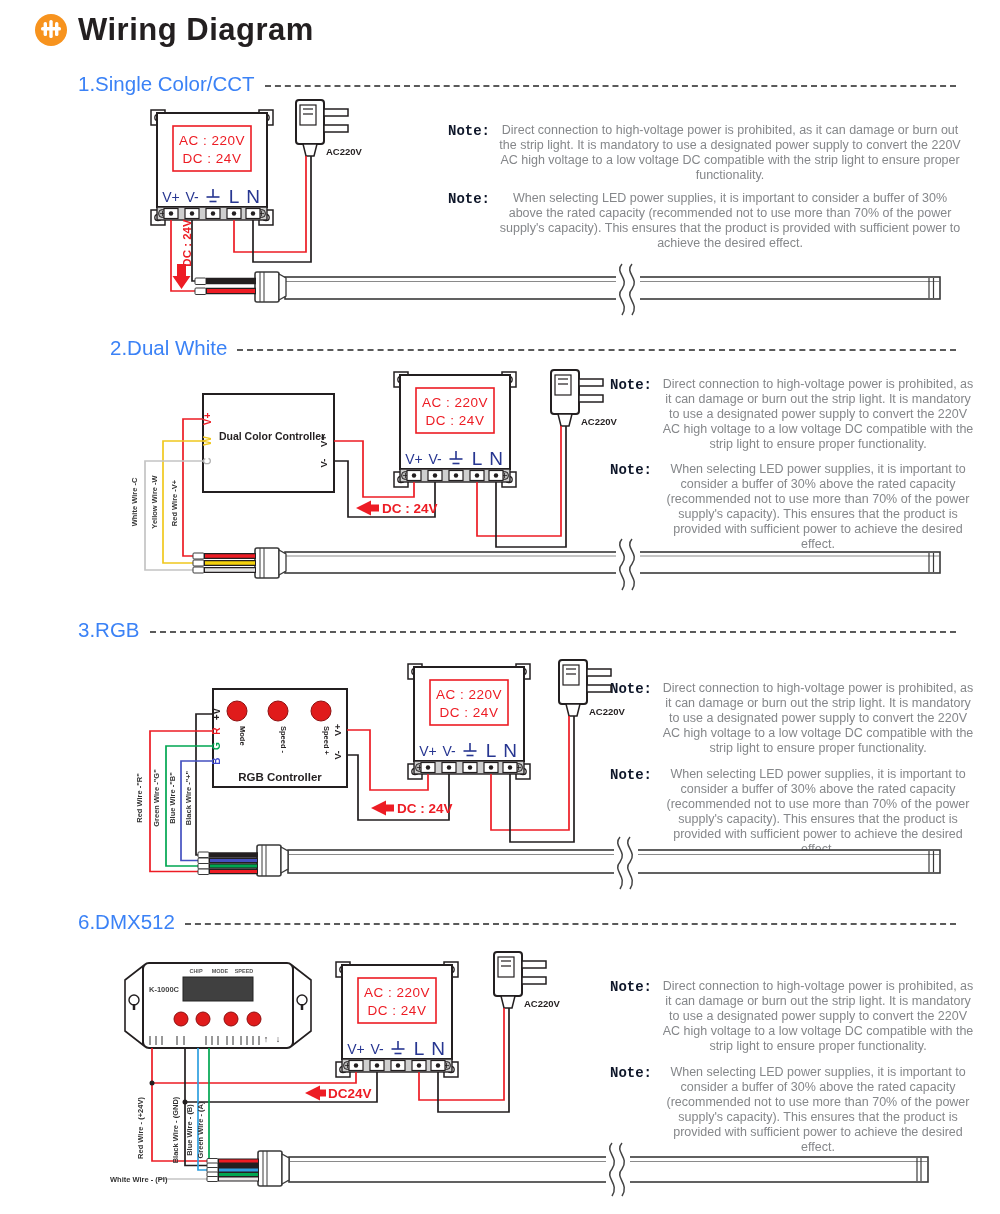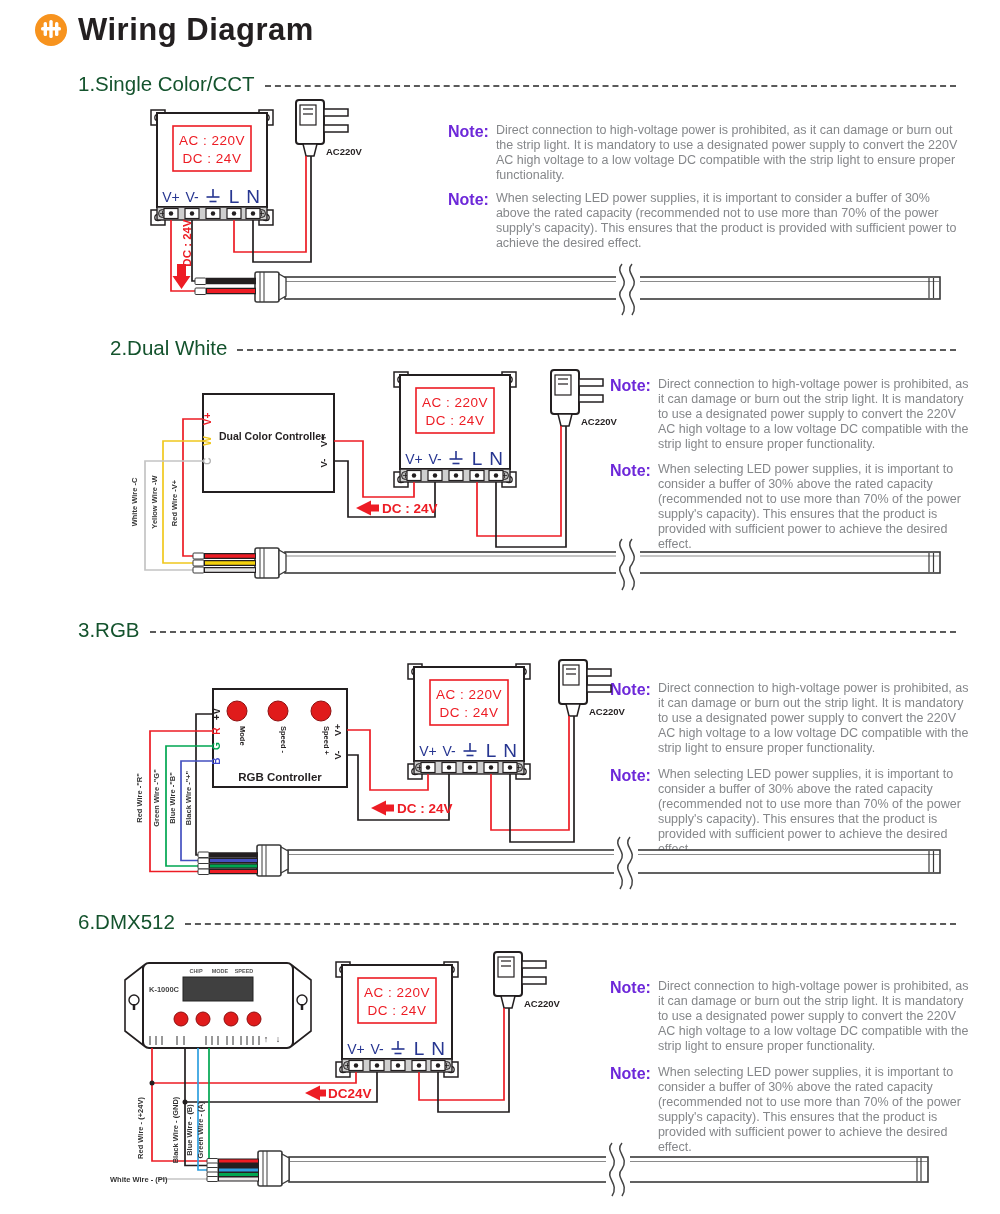--- a/index.html
+++ b/index.html
@@ -1,25 +1,25 @@
 <!DOCTYPE html>
 <html><head>
 <meta charset="utf-8">
 <style>
   html,body{margin:0;padding:0;background:#ffffff;}
   .page{position:relative;width:1000px;height:1214px;background:#fff;overflow:hidden;
         font-family:"Liberation Sans",sans-serif;}
   .hdr{position:absolute;left:34px;top:12px;display:flex;align-items:center;gap:10px;}
   .hdr h1{margin:0;font-size:31px;font-weight:bold;color:#231f20;letter-spacing:.5px;}
   .sec-title{position:absolute;left:78px;right:44px;display:flex;align-items:center;gap:10px;}
-  .sec-title .t{font-size:20.5px;color:#14532d;white-space:nowrap;}
+  .sec-title .t{font-size:20.5px;color:#3b82f6;white-space:nowrap;}
   .sec-title .dash{flex:1;height:0;border-top:2px dashed #5a5a5a;margin-top:3px;}
   .note{position:absolute;display:flex;gap:7px;}
-  .note .lbl{font-weight:bold;font-size:16px;color:#6d28d9;white-space:nowrap;}
-  .note .body{font-size:12.5px;color:#85878a;line-height:1.2;}
+  .note .lbl{font-weight:bold;font-size:14px;color:#0f172a;white-space:nowrap;font-family:Liberation Mono, monospace;}
+  .note .body{font-size:12.5px;color:#85878a;line-height:1.2;text-align:center;}
   .w470{width:466px;} .w320{width:318px;}
   svg.diagram{position:absolute;left:0;top:0;}
   svg text{font-family:"Liberation Sans",sans-serif;}
 </style>
 </head>
 <body>
 
 <div class="page">
 
   <div class="hdr">

